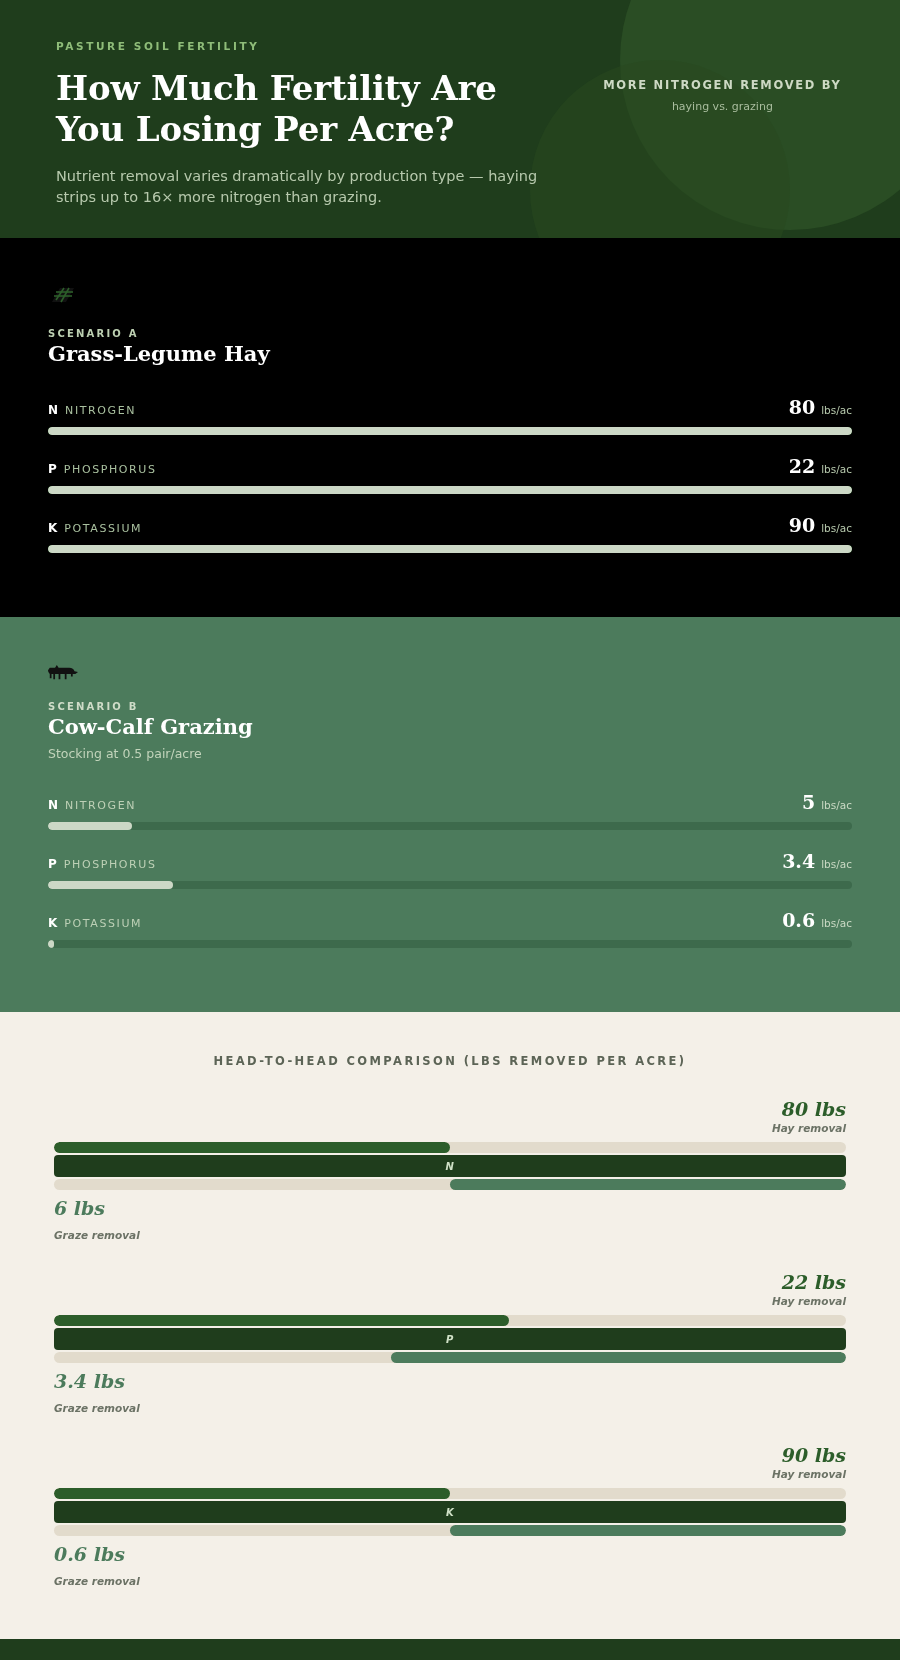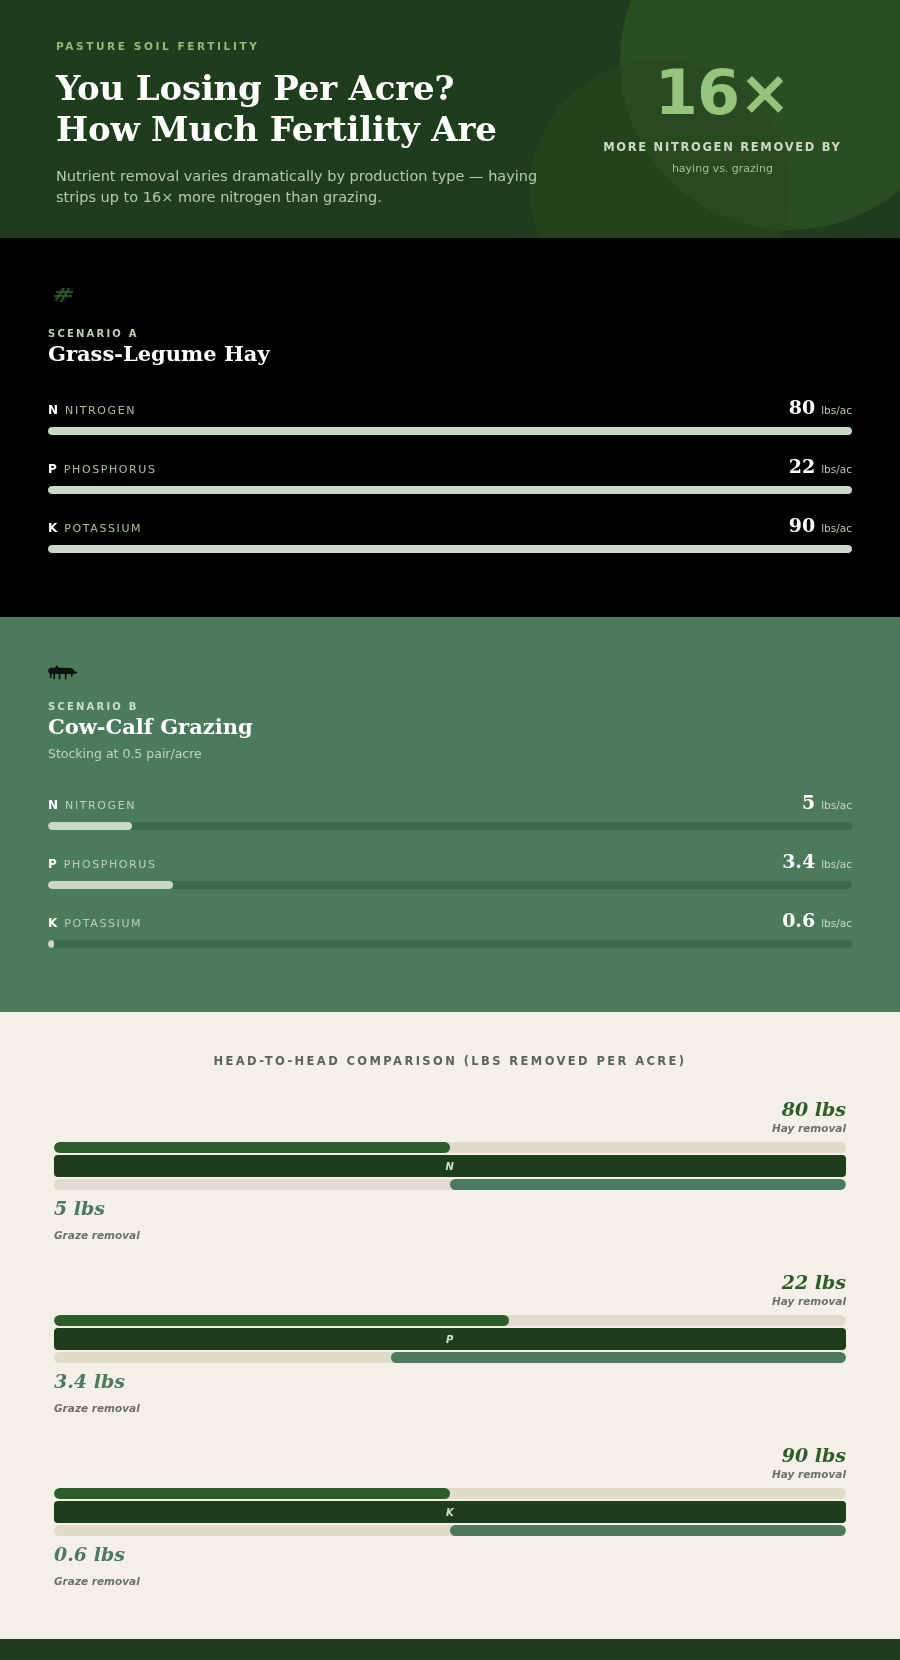--- a/index.html
+++ b/index.html
@@ -153,27 +153,26 @@
 
 <div class="page">
 
   <div class="header">
     <div class="blob1"></div>
     <div class="blob2"></div>
     <div class="header-inner">
       <div class="header-left">
         <div class="eyebrow">PASTURE SOIL FERTILITY</div>
         <div class="headline">
+          <div>How Much Fertility Are</div>
           <div>You Losing Per Acre?</div>
-          <div>How Much Fertility Are</div>
         </div>
         <div class="subhead">Nutrient removal varies dramatically by production type — haying strips up to 16× more nitrogen than grazing.</div>
       </div>
       <div class="badge">
-        <div class="badge-num">16×</div>
         <div class="badge-l1">MORE NITROGEN REMOVED BY</div>
         <div class="badge-l2">haying vs. grazing</div>
       </div>
     </div>
   </div>
 
   <div class="scenario scen-a">
     <div class="scen-icon">
       <svg width="30" height="30" viewBox="0 0 30 30">
         <g fill="#111111">
@@ -301,21 +300,21 @@
           <div class="f" style="width: 50%;"></div>
         </div>
         <div class="c-labelbar">
           <span>N</span>
         </div>
         <div class="c-grazebar">
           <div class="f" style="width: 50%;"></div>
         </div>
       </div>
       <div class="c-bot">
-        <div class="c-grazeval">5 lbs</div>
+        <div class="c-grazeval">6 lbs</div>
         <div class="c-grazelab">Graze removal</div>
       </div>
     </div>
 
     <div class="cgroup">
       <div class="c-top">
         <div class="c-hayval">22 lbs</div>
         <div class="c-haylab">Hay removal</div>
       </div>
       <div class="c-bars">

